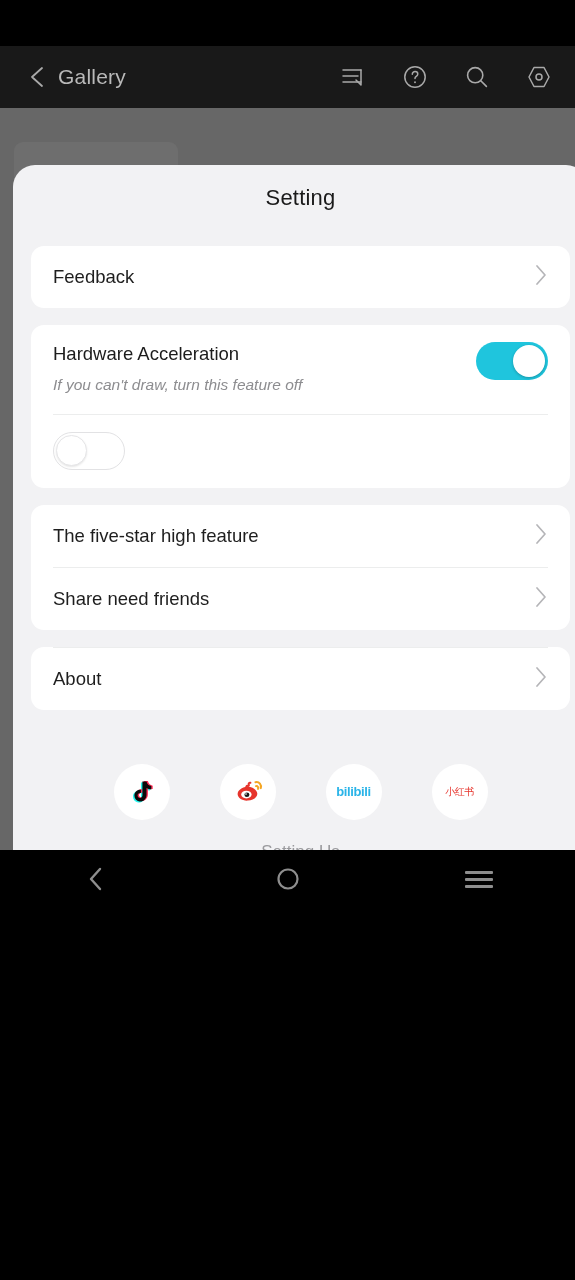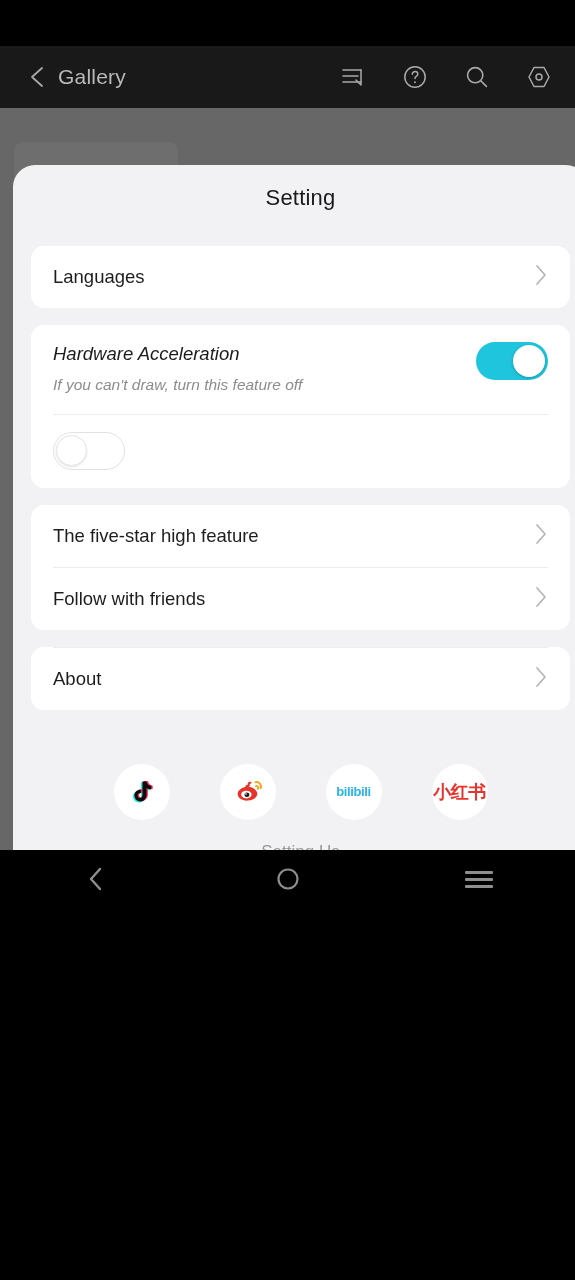--- a/index.html
+++ b/index.html
@@ -41,40 +41,40 @@
   #card-languages { margin-top:35px; }
 
   .row { position:relative; display:flex; align-items:center; min-height:62px; padding:0 22px; }
   .row-label { font-size:18.5px; color:#1e1e1e; }
   .chev { position:absolute; right:22px; top:50%; transform:translateY(-50%); }
   .divider { height:1px; background:#eceded; margin:0 22px; }
 
   
   .trow { display:flex; align-items:flex-start; padding:17px 22px 18px 22px; }
   .trow-text { flex:1; padding-right:16px; }
-  .trow-title { font-size:18.5px; color:#1c1c1c; line-height:1.3;font-style:italic; }
+  .trow-title { font-size:18.5px; color:#1c1c1c; line-height:1.3; }
   .trow-desc { font-size:15.5px; color:#8d8d90; line-height:1.35; margin-top:9px;font-style:italic; }
 
   .toggle { width:72px; height:38px; border-radius:19px; position:relative; flex:0 0 auto; }
   .toggle.on { background:#1fc5dd; }
   .toggle.on .knob { position:absolute; top:3px; right:3px; width:32px; height:32px; border-radius:50%;
                      background:#fff; box-shadow:0 1px 3px rgba(0,0,0,.25); }
   .toggle.off { background:#fff; border:1.5px solid #e2e2e4; }
   .toggle.off .knob { position:absolute; top:2px; left:2px; width:31px; height:31px; border-radius:50%;
                       background:#fff; border:1.5px solid #e6e6e8; box-shadow:0 1px 2px rgba(0,0,0,.10); }
   .toggle-wrap-off { align-self:center; }
 
   
   .social-row { display:flex; justify-content:center; gap:50px; margin-top:54px; }
   .social-btn { width:56px; height:56px; border-radius:50%; background:#fff; display:flex;
                 align-items:center; justify-content:center; }
   .follow-us { text-align:center; color:#9a9a9d; font-size:17px; margin-top:22px; }
 
   .bili-text { color:#2ab4e8; font-size:13px; font-weight:bold; letter-spacing:-.4px; font-family:"Liberation Sans", sans-serif; }
-  .xhs-text { color:#e6342c; font-size:18px; font-weight:bold; letter-spacing:-.5px; font-family:"DejaVu Sans", sans-serif; }
+  .xhs-text { color:#e6342c; font-size:10px; font-weight:normal; letter-spacing:-.5px; font-family:"DejaVu Sans", sans-serif; }
 
   
   .navbar { position:absolute; bottom:0; left:0; width:575px; height:58px; background:#000;
             display:flex; align-items:center; }
   .nav-btn { flex:1; display:flex; align-items:center; justify-content:center; height:100%; }
   .nav-lines div { width:28px; height:3px; background:#8e8e8e; border-radius:1px; margin:4px 0; }
 </style>
 </head>
 <body>
 
@@ -121,21 +121,21 @@
   <div class="backdrop">
     <div class="ghost-card"></div>
   </div>
 
   <div class="sheet">
 
     <div class="sheet-title">Setting</div>
 
     <div class="card" id="card-languages">
       <div class="row">
-        <span class="row-label">Languages</span>
+        <span class="row-label">Feedback</span>
         <span class="chev">
           <svg width="13" height="22" viewBox="0 0 13 22">
               <path d="M2 2 L10 11 L2 20" fill="none" stroke="#b5b5b8" stroke-width="1.7" stroke-linecap="round" stroke-linejoin="round"></path>
             </svg>
         </span>
       </div>
     </div>
 
     <div class="card">
       <div class="trow">
@@ -159,21 +159,21 @@
       <div class="row">
         <span class="row-label">The five-star high feature</span>
         <span class="chev">
           <svg width="13" height="22" viewBox="0 0 13 22">
               <path d="M2 2 L10 11 L2 20" fill="none" stroke="#b5b5b8" stroke-width="1.7" stroke-linecap="round" stroke-linejoin="round"></path>
             </svg>
         </span>
       </div>
       <div class="divider"></div>
       <div class="row">
-        <span class="row-label">Follow with friends</span>
+        <span class="row-label">Share need friends</span>
         <span class="chev">
           <svg width="13" height="22" viewBox="0 0 13 22">
               <path d="M2 2 L10 11 L2 20" fill="none" stroke="#b5b5b8" stroke-width="1.7" stroke-linecap="round" stroke-linejoin="round"></path>
             </svg>
         </span>
       </div>
     </div>
 
     <div class="card">
       <div class="divider"></div>

